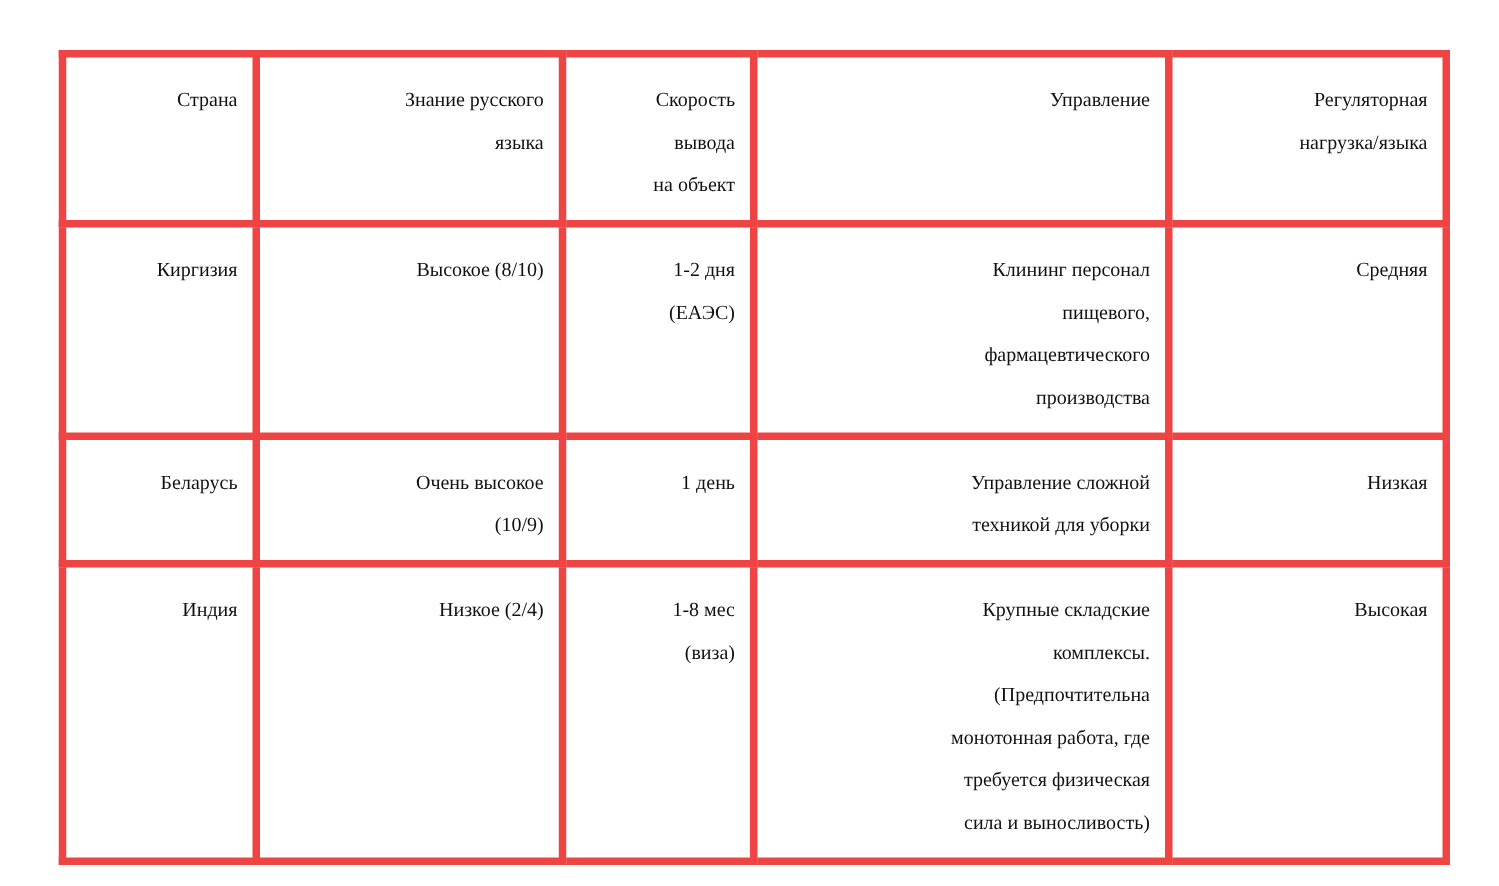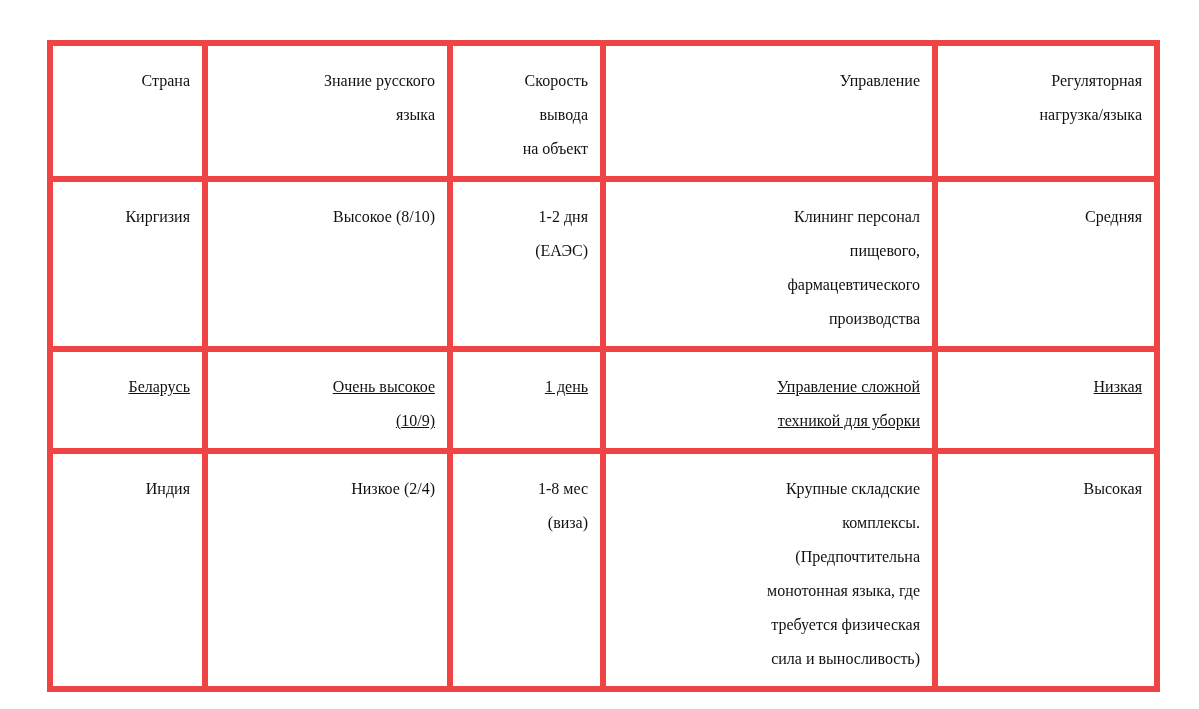--- a/index.html
+++ b/index.html
@@ -20,21 +20,21 @@
     padding:18px 12px 10px 13px;
     box-sizing:border-box;
   }
   col.c1 { width:155px; }
   col.c2 { width:245px; }
   col.c3 { width:153px; }
   col.c4 { width:332px; }
   col.c5 { width:222px; }
   tr.hdr { height:131px; }
   tr.r1 { height:165px;border-radius:14px; }
-  tr.r2 { height:98px;text-decoration:underline; }
+  tr.r2 { height:98px; }
   tr.r3 { height:231px;margin-left:16px; }
   .ml { white-space:pre-line; }
 </style>
 </head>
 <body>
 
 <table class="doc-table">
   <colgroup>
     <col class="c1">
       <col class="c2">
@@ -75,19 +75,19 @@
     <td class="ml">Низкая</td>
   </tr>
   <tr class="r3">
     <td class="ml">Индия</td>
     <td class="ml">Низкое (2/4)</td>
     <td class="ml">1-8 мес
 (виза)</td>
     <td class="ml">Крупные складские
 комплексы.
 (Предпочтительна
-монотонная языка, где
+монотонная работа, где
 требуется физическая
 сила и выносливость)</td>
     <td class="ml">Высокая</td>
   </tr>
 </tbody>
   </table>
 
 </body></html>

